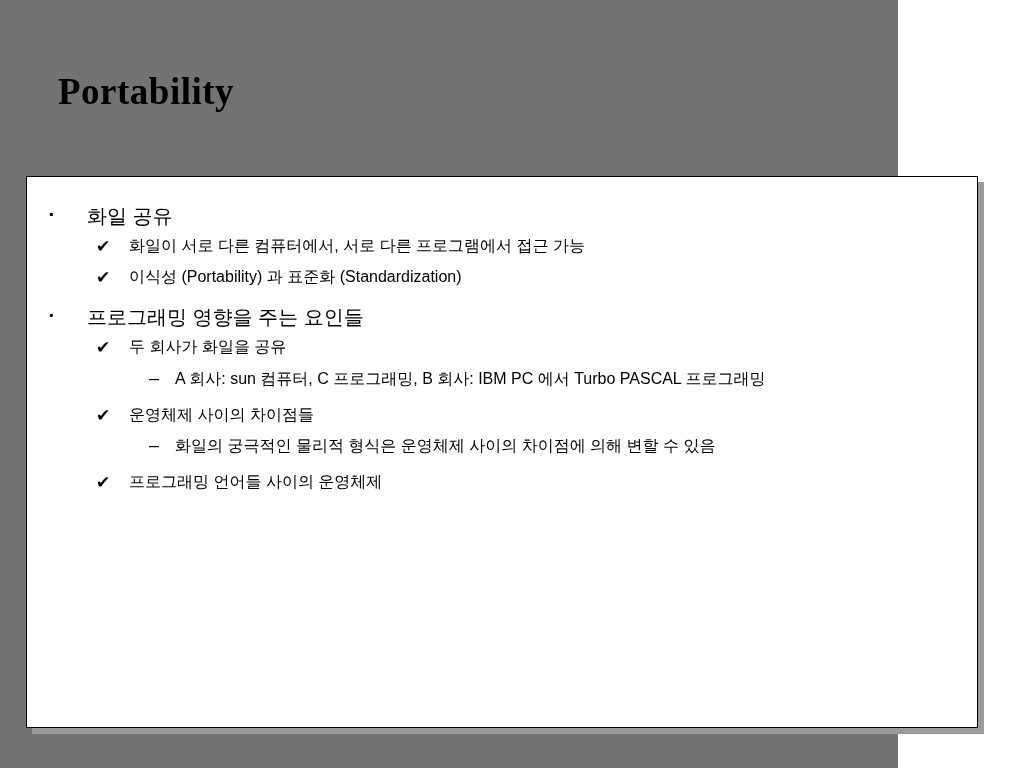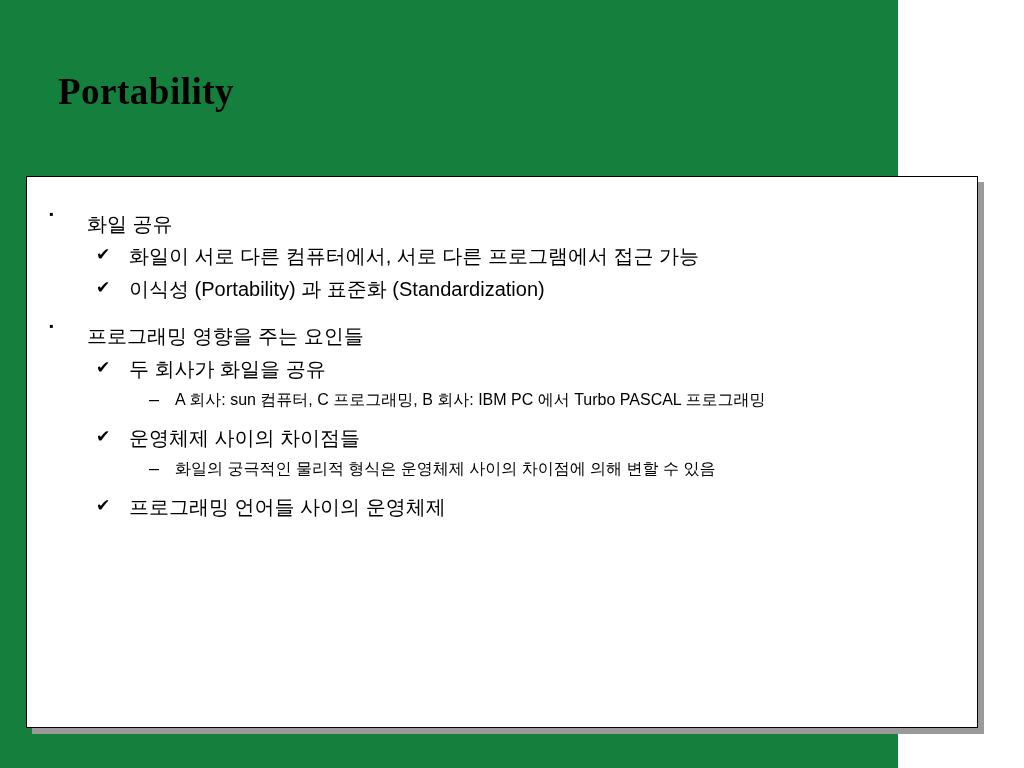--- a/index.html
+++ b/index.html
@@ -11,21 +11,21 @@
     width: 1024px;
     height: 768px;
     font-family: "Liberation Sans", sans-serif;
     color: #000000;
     overflow: hidden;
   }
   .slide {
     position: relative;
     width: 898px;
     height: 768px;
-    background: #15803d;
+    background: #737373;
   }
   .slide-title {
     position: absolute;
     left: 58px;
     top: 70px;
     font-family: "Liberation Serif", serif;
     font-weight: bold;
     font-size: 37px;
     letter-spacing: 0.5px;
     color: #000000;
@@ -66,36 +66,35 @@
     margin: 0 0 6px 0;
     font-size: 20px;
   }
   .lvl1 .marker {
     width: 38px;
     font-size: 12px;
     line-height: 1.9;
   }
   .lvl1 .text {
     font-size: 20px;
-    margin-top: 8px;
   }
 
   
   .lvl2 {
     margin: 0 0 6px 0;
     padding-left: 47px;
     font-size: 20px;
   }
   .lvl2 .marker {
     width: 33px;
     font-size: 17px;
     line-height: 1.45;
   }
   .lvl2 .text {
-    font-size: 20px;
+    font-size: 16px;
   }
 
   
   .lvl3 {
     margin: 0 0 6px 0;
     padding-left: 100px;
     font-size: 18px;
   }
   .lvl3 .marker {
     width: 26px;

